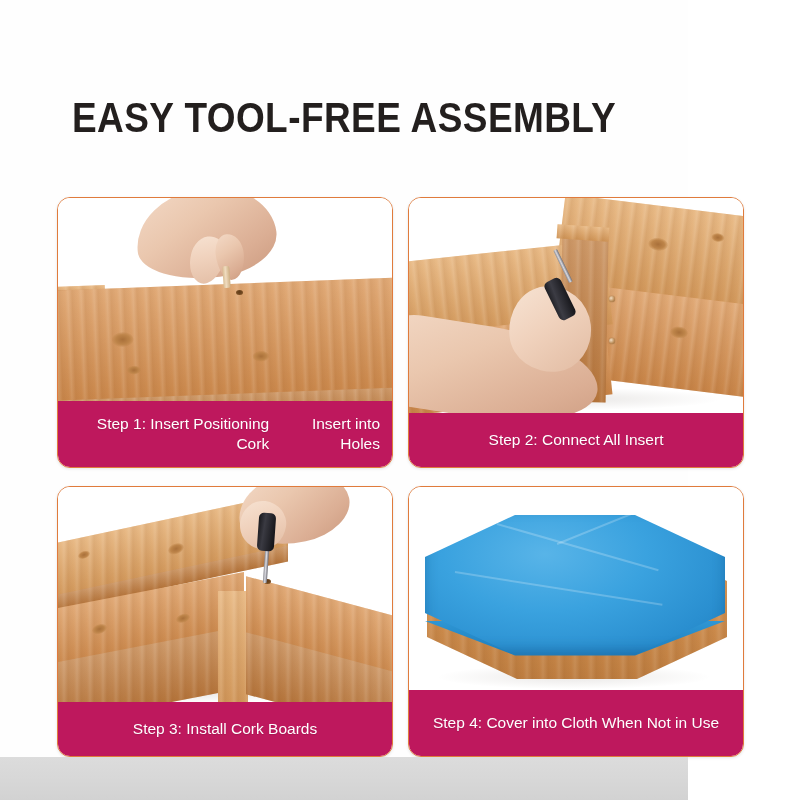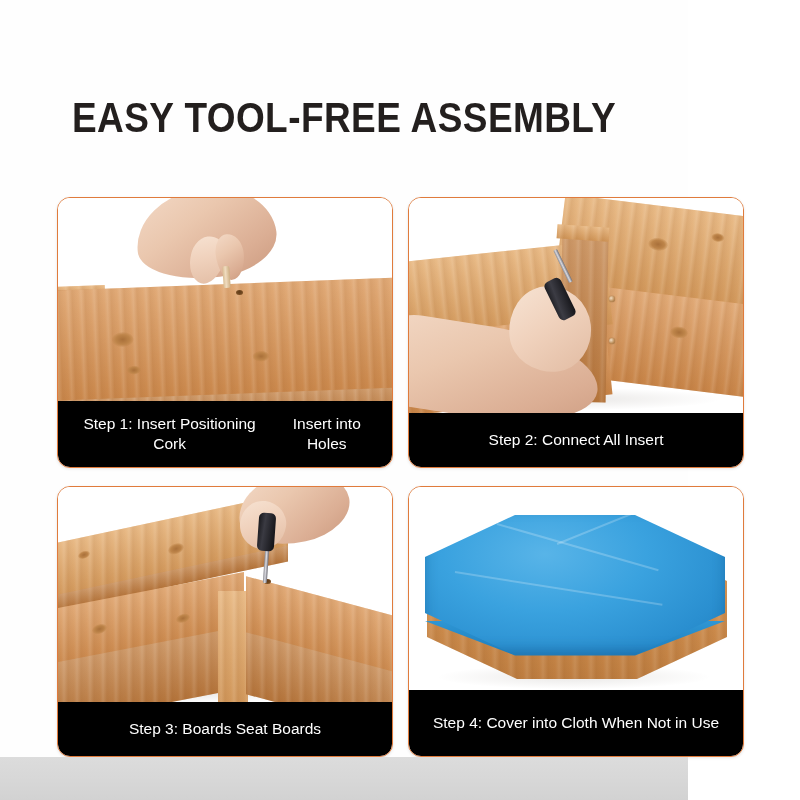--- a/index.html
+++ b/index.html
@@ -74,25 +74,25 @@
     left: 0; right: 0; top: 0;
     bottom: 54px;
     background: #ffffff;
     overflow: hidden;
   }
   .card.two-line .photo { bottom: 66px; }
 
   .caption {
     position: absolute;
     left: 0; right: 0; bottom: 0;
-    background: #000000;
+    background: #be185d;
     color: #ffffff;
     font-size: 15.5px;
     line-height: 20px;
-    text-align: center;
+    text-align: right;
     display: flex;
     align-items: center;
     justify-content: center;
     height: 54px;
     border-radius: 0 0 12px 12px;
     padding: 0 12px;
     text-shadow: 0 1px 1px rgba(0,0,0,0.12);
   }
   .card.two-line .caption { height: 66px; }
 
@@ -447,21 +447,21 @@
         <div class="wood light p3-leg"></div>
         <div class="wood p3-right"></div>
         <div class="wood dark p3-right2"></div>
         <div class="hole" style="left:206px;top:92px;"></div>
 
         <div class="skin p3-hand"></div>
         <div class="skin pale p3-fingers"></div>
         <div class="p3-sd-shaft"></div>
         <div class="p3-sd-handle"></div>
       </div>
-      <div class="caption">Step 3: Boards Seat Boards</div>
+      <div class="caption">Step 3: Install Cork Boards</div>
     </div>
 
     <div class="card two-line">
       <div class="photo">
         <div class="shadow-soft" style="left:30px;top:178px;width:270px;height:24px;"></div>
         <div class="p4-wrap">
           <div class="oct-wood"></div>
           <div class="oct-wood-slats"></div>
           <div class="cover-skirt"></div>
           <div class="oct-cover">

